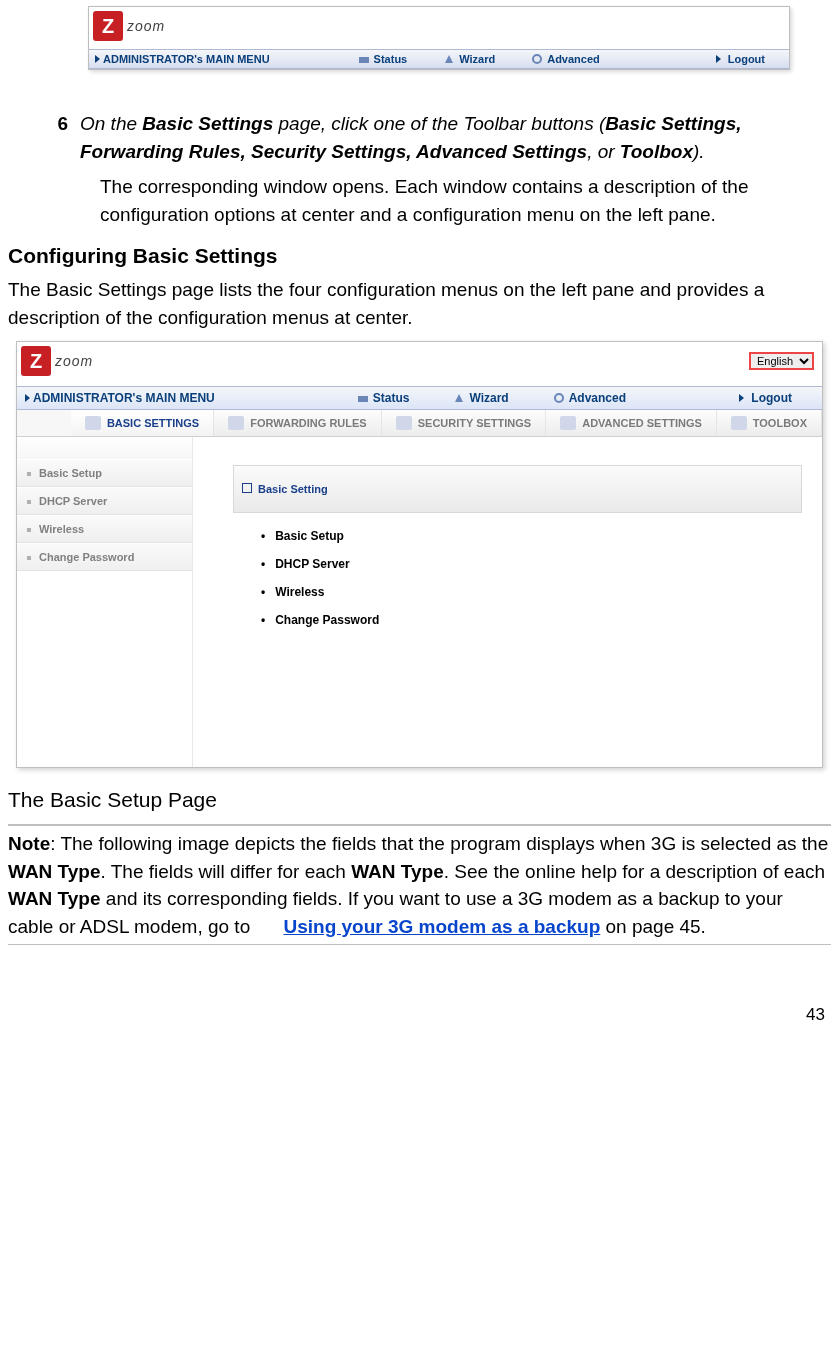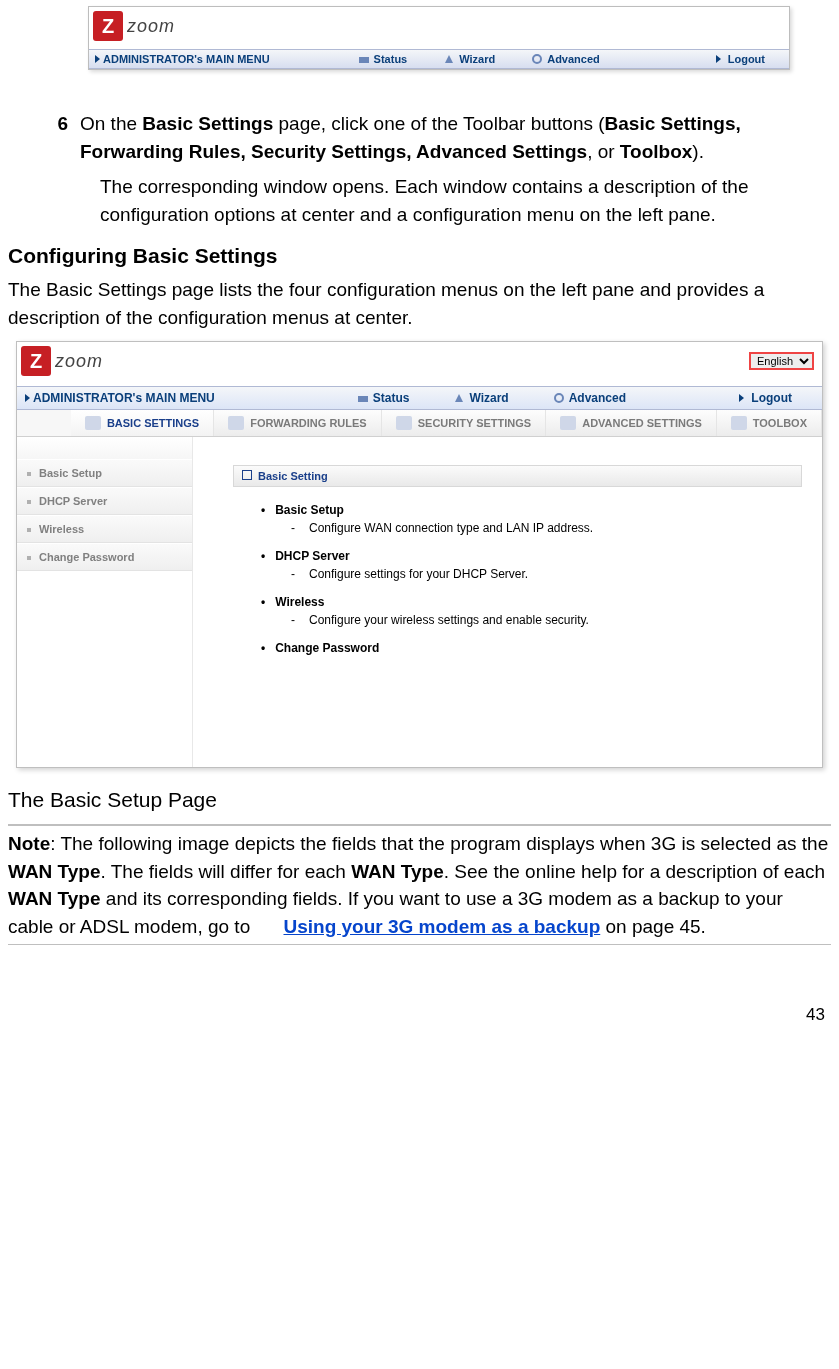--- a/index.html
+++ b/index.html
@@ -34,21 +34,21 @@
     font-weight: bold;
     font-size: 20px;
     display: flex;
     align-items: center;
     justify-content: center;
     border-radius: 3px;
     margin-right: 4px;
   }
   .z-word {
     font-family: Arial, sans-serif;
-    font-size: 18px;
+    font-size: 14px;
     font-style: italic;
     color: #444;
     letter-spacing: 1px;
     text-shadow: 0 1px 0 #fff;
   }
   .shot1-menubar {
     display: flex;
     align-items: center;
     font-size: 11px;
     font-weight: bold;
@@ -93,21 +93,21 @@
     font-size:19px;
     line-height:1.45;
   }
   .stepnum {
     width:60px;
     text-align:right;
     font-weight:bold;
     padding-right:12px;
     flex:0 0 auto;
   }
-  .stepcontent { flex:1; padding-right:10px; }
+  .stepcontent { flex:1; padding-right:10px;font-style:italic; }
   .stepcontent .strong { font-weight:bold; }
   .para {
     font-size:19px;
     line-height:1.45;
     margin:8px 0;
   }
   .indent { margin-left:92px; }
 
   h2.section {
     font-family: Arial, sans-serif;
@@ -207,21 +207,21 @@
     margin-right:8px;
     vertical-align:middle;
   }
   .centerpane {
     flex:1;
     padding:28px 20px 20px 40px;
   }
   .panel-hdr {
     background:linear-gradient(#fbfbfb,#e9e9e9);
     border:1px solid #d8d8d8;
-    padding:4px 8px;
+    padding:17px 8px;
     font-size:11px;
     font-weight:bold;
     color:#1a3f8a;
   }
   .panel-hdr::before{
     content:"";
     display:inline-block;
     width:8px;height:8px;
     border:1px solid #1a3f8a;
     margin-right:6px;
@@ -391,29 +391,26 @@
           <div class="lp-item">Basic Setup</div>
           <div class="lp-item">DHCP Server</div>
           <div class="lp-item">Wireless</div>
           <div class="lp-item">Change Password</div>
         </div>
         <div class="centerpane">
           <div class="panel-hdr">Basic Setting</div>
           <div class="desc-list">
             <div class="dl-item">
               <div class="dl-title">Basic Setup</div>
-              <div class="dl-sub">Configure WAN connection type and LAN IP address.</div>
             </div>
             <div class="dl-item">
               <div class="dl-title">DHCP Server</div>
-              <div class="dl-sub">Configure settings for your DHCP Server.</div>
             </div>
             <div class="dl-item">
               <div class="dl-title">Wireless</div>
-              <div class="dl-sub">Configure your wireless settings and enable security.</div>
             </div>
             <div class="dl-item">
               <div class="dl-title">Change Password</div>
             </div>
           </div>
         </div>
       </div>
     </div>
 
     <h3 class="subsection">The Basic Setup Page</h3>

